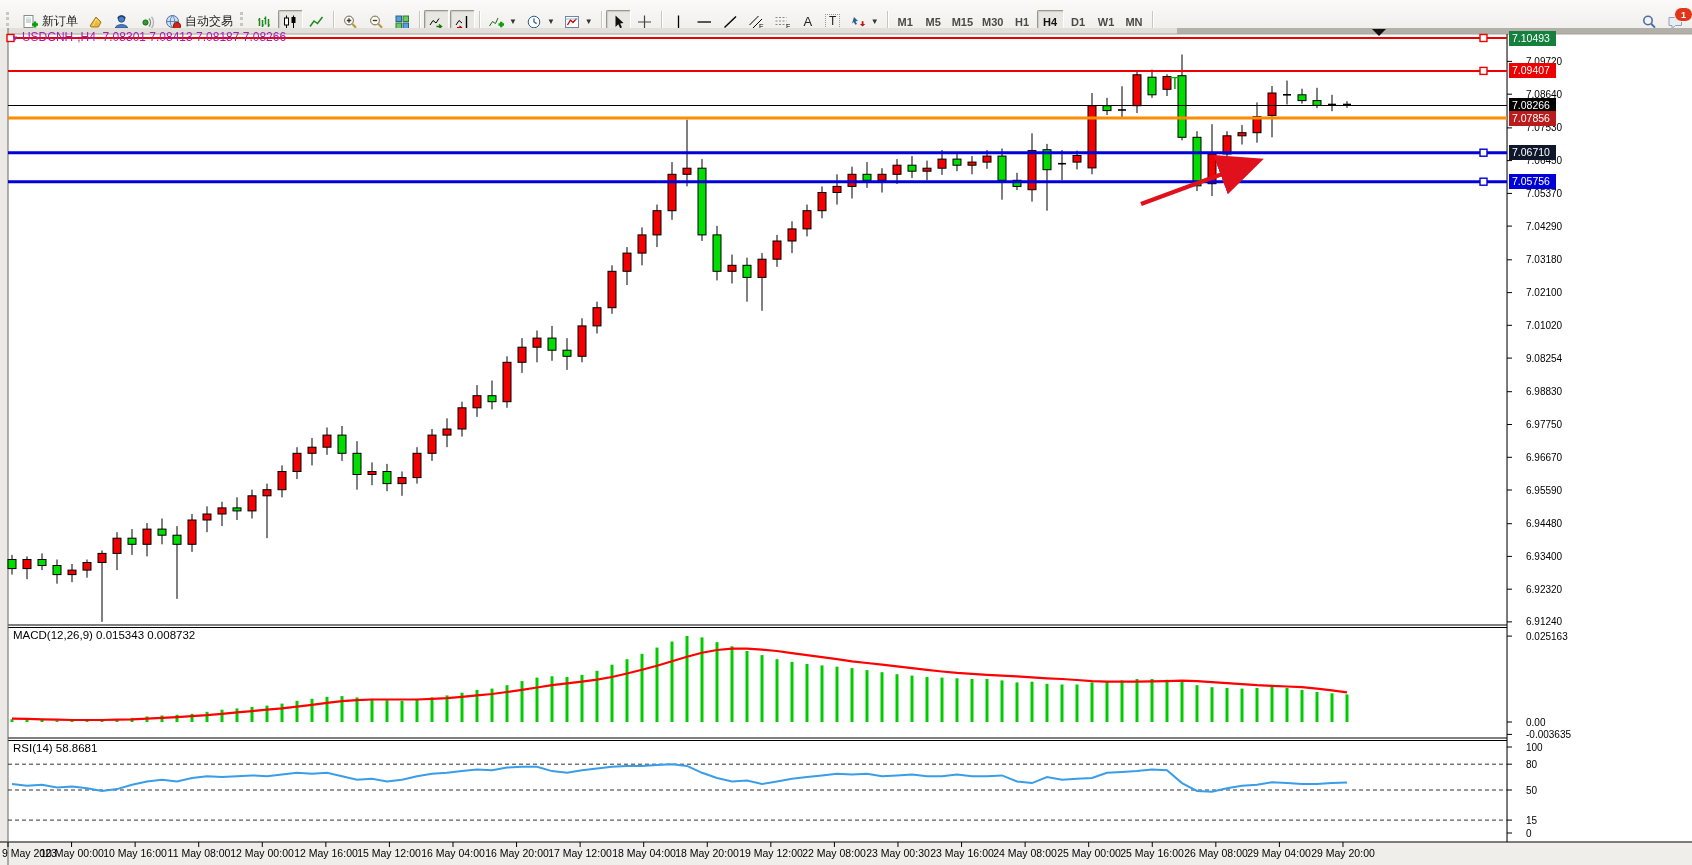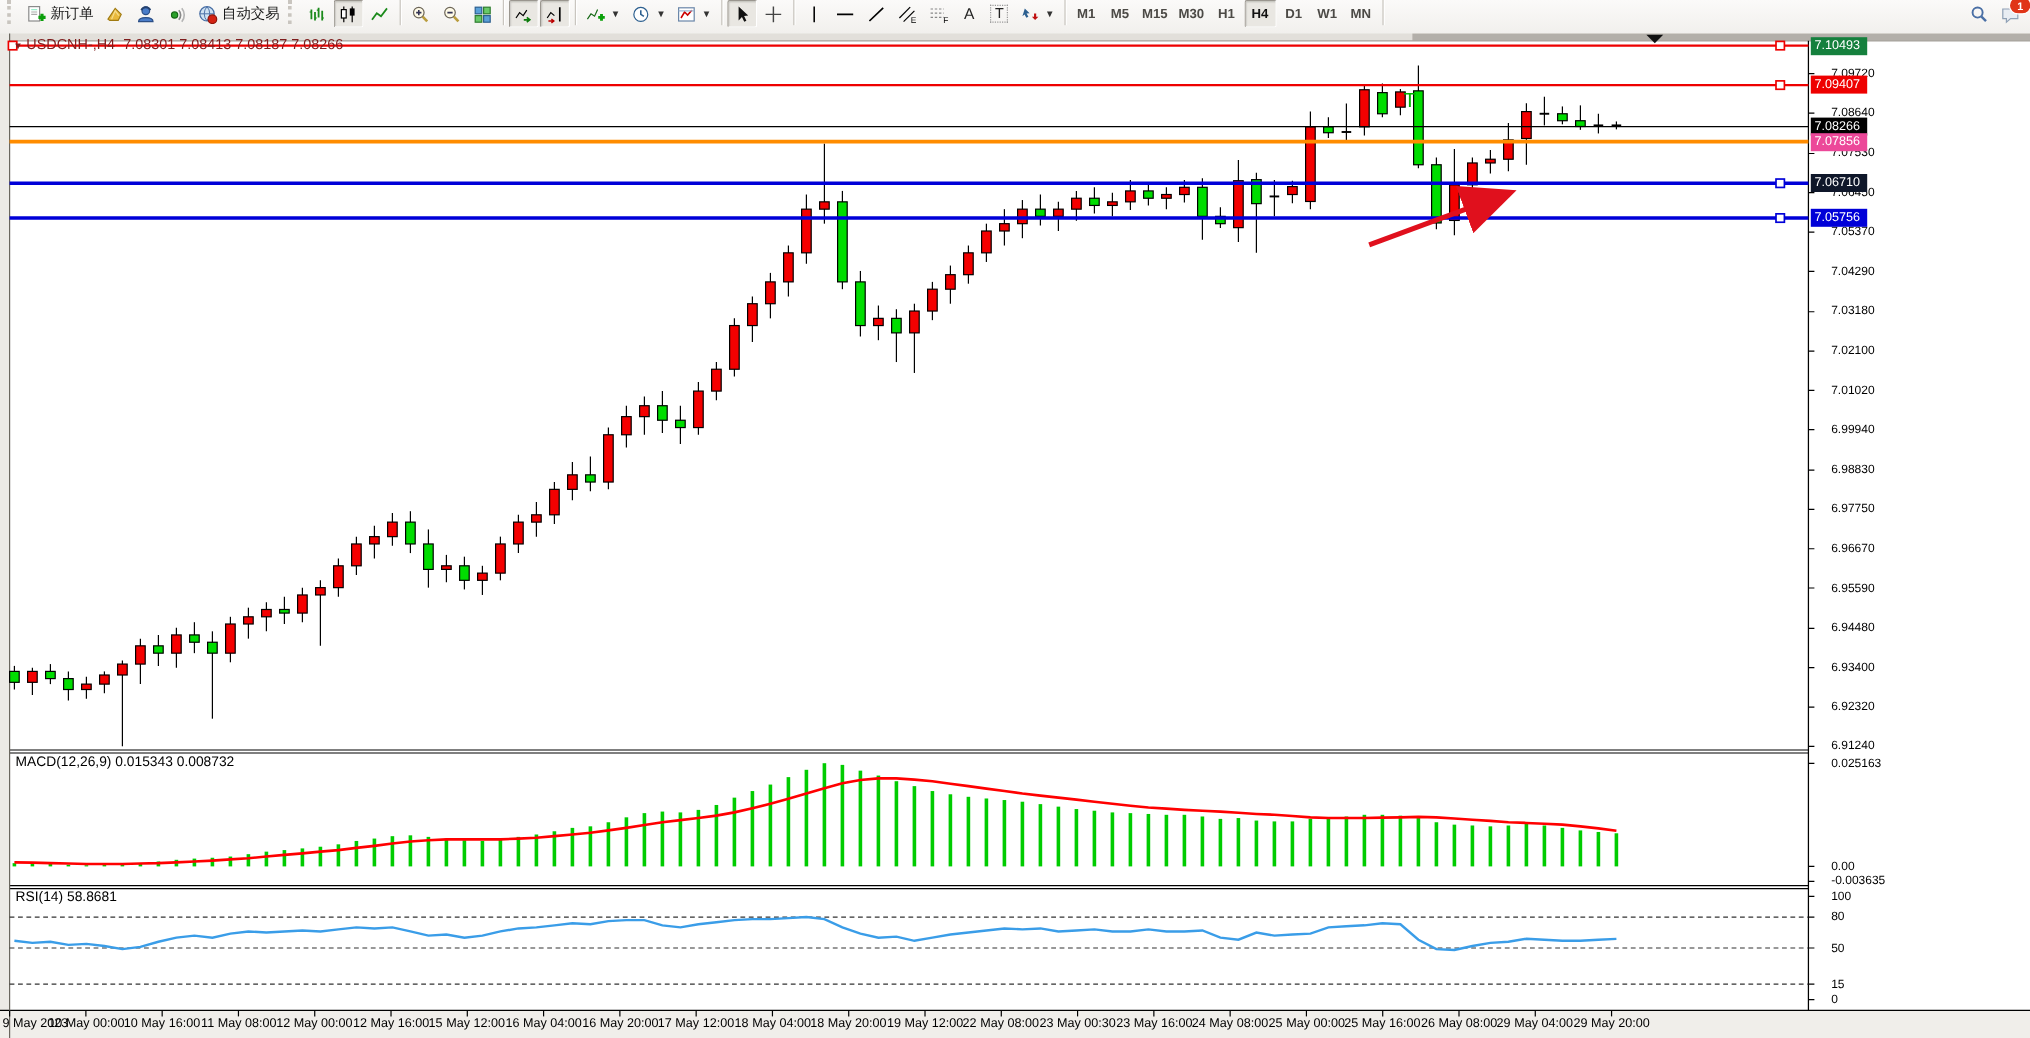--- a/index.html
+++ b/index.html
@@ -1,40 +1,40 @@
 <!DOCTYPE html>
 <html><head>
 <meta charset="utf-8">
 <style>
   html,body{margin:0;padding:0;width:1692px;height:865px;overflow:hidden;
     background:#ece9e4;font-family:"Liberation Sans",sans-serif;-webkit-user-select:none;user-select:none;}
   
   .toolbar{position:absolute;left:0;top:0;width:1692px;height:44px;
     background:linear-gradient(#fbfaf9,#eceae6);border-bottom:1px solid #c7c3bd;
-    display:flex;align-items:flex-start;padding:0 4px;box-sizing:border-box;gap:1px;}
+    display:flex;align-items:center;padding:0 4px;box-sizing:border-box;gap:1px;}
   .grip{width:5px;height:20px;border-left:3px dotted #c9c5bf;margin:0 3px 0 2px;}
   .sep{width:1px;height:21px;background:#c9c5bf;box-shadow:1px 0 0 #fff;margin:0 3px;}
   .tb{height:23px;min-width:24px;display:inline-flex;align-items:center;justify-content:center;
     gap:3px;padding:0 3px;border:1px solid transparent;border-radius:2px;
     font-size:12px;color:#1a1a1a;cursor:default;background:transparent;}
   .tb.pressed{background:#e9e7e2;border-color:#9a968f #ffffff #ffffff #9a968f;box-shadow:inset 1px 1px 1px rgba(0,0,0,.12);}
   .tb .lbl{white-space:nowrap;}
   .tb .caret{font-size:8px;color:#333;margin-left:1px;}
   .tf{font-size:11px;font-weight:bold;color:#4c4a46;min-width:27px;}
   .tf.pressed{color:#111;}
   .spacer{flex:1;}
   .icon16{width:17px;height:16px;display:inline-block;}
   .chat-wrap{position:relative;}
   .badge-red{position:absolute;top:-4px;right:-6px;min-width:13px;height:13px;border-radius:8px;
     background:#e03518;color:#fff;font-size:9px;font-weight:bold;display:flex;align-items:center;
     justify-content:center;padding:0 2px;border:1px solid #fff;}
   
   #stage{position:absolute;left:0;top:0;width:1692px;height:865px;}
   #chart-svg{position:absolute;left:0;top:0;}
-  .chart-title{position:absolute;left:11px;top:30px;font-size:12px;color:#7f1d1d;white-space:nowrap;}
+  .chart-title{position:absolute;left:11px;top:30px;font-size:12px;color:#a21caf;white-space:nowrap;}
   .chart-title .exp{font-size:8px;margin-right:3px;}
   .ind-label{position:absolute;font-size:11.5px;color:#000;white-space:nowrap;}
   .ptick{position:absolute;left:18px;font-size:10px;color:#000;white-space:nowrap;line-height:13px;text-align:right;}
   .pbadge{position:absolute;left:1px;font-size:10.5px;color:#fff;line-height:13px;
     padding:1px 6px 1px 3px;white-space:nowrap;}
   .tlabel{position:absolute;top:847px;font-size:10.5px;color:#000;white-space:nowrap;transform:translateX(-50%);}
   .tlabel.first{transform:none;}
 </style>
 </head>
 <body>
@@ -694,33 +694,33 @@
   <div id="price-axis" style="position:absolute;left:1508px;top:0;width:184px;height:865px;">
       <div class="ptick" style="top:54.9px">7.09720</div>
       <div class="ptick" style="top:87.7px">7.08640</div>
       <div class="ptick" style="top:121.4px">7.07530</div>
       <div class="ptick" style="top:154.1px">7.06450</div>
       <div class="ptick" style="top:186.9px">7.05370</div>
       <div class="ptick" style="top:219.6px">7.04290</div>
       <div class="ptick" style="top:253.3px">7.03180</div>
       <div class="ptick" style="top:286.1px">7.02100</div>
       <div class="ptick" style="top:318.8px">7.01020</div>
-      <div class="ptick" style="top:351.6px">6.99940</div>
+      <div class="ptick" style="top:351.6px">9.08254</div>
       <div class="ptick" style="top:385.2px">6.98830</div>
       <div class="ptick" style="top:418px">6.97750</div>
       <div class="ptick" style="top:450.8px">6.96670</div>
       <div class="ptick" style="top:483.5px">6.95590</div>
       <div class="ptick" style="top:517.2px">6.94480</div>
       <div class="ptick" style="top:549.9px">6.93400</div>
       <div class="ptick" style="top:582.7px">6.92320</div>
       <div class="ptick" style="top:615.4px">6.91240</div>
       <div class="pbadge" style="top:30.5px;background:#15803d">7.10493</div>
       <div class="pbadge" style="top:63.400000000000006px;background:#ee0000">7.09407</div>
       <div class="pbadge" style="top:98px;background:#000000">7.08266</div>
-      <div class="pbadge" style="top:110.5px;background:#ec4899">7.07856</div>
+      <div class="pbadge" style="top:110.5px;background:#b91c1c">7.07856</div>
       <div class="pbadge" style="top:145.2px;background:#0f172a">7.06710</div>
       <div class="pbadge" style="top:174.2px;background:#0000d8">7.05756</div>
       <div class="ptick" style="top:629.6px">0.025163</div>
       <div class="ptick" style="top:715.5px">0.00</div>
       <div class="ptick" style="top:727.9px">-0.003635</div>
       <div class="ptick" style="top:740.5px">100</div>
       <div class="ptick" style="top:757.7px">80</div>
       <div class="ptick" style="top:783.5px">50</div>
       <div class="ptick" style="top:813.6px">15</div>
       <div class="ptick" style="top:826.5px">0</div>

